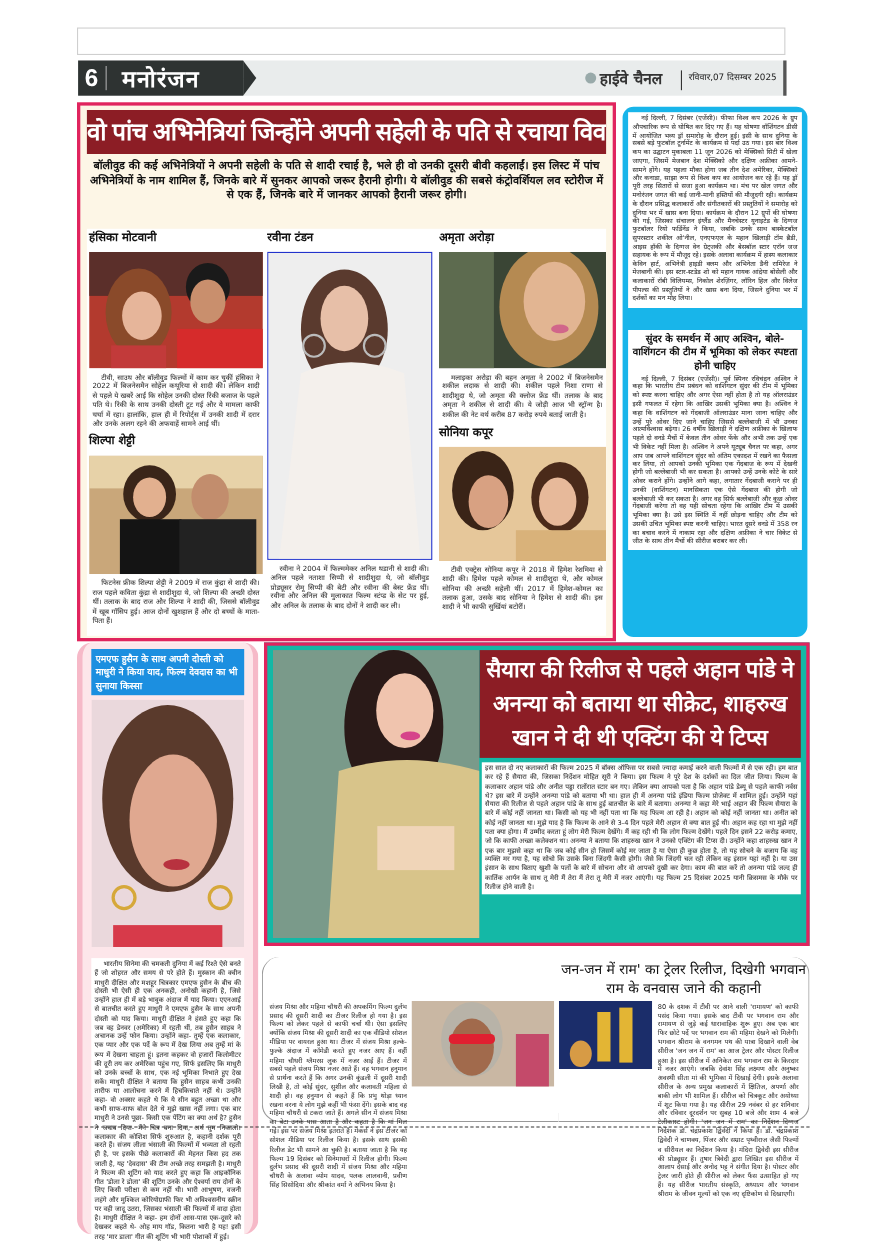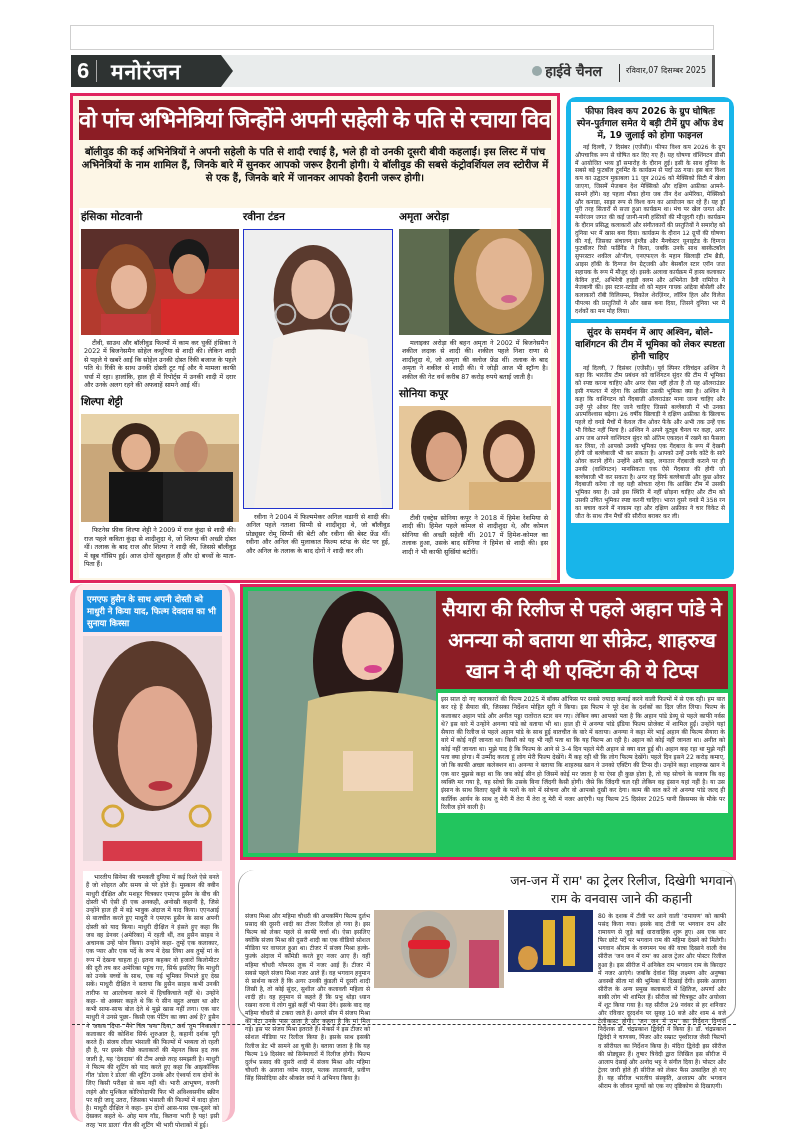--- a/index.html
+++ b/index.html
@@ -28,30 +28,30 @@
   .col-3 { left: 320px; width: 152px; }
   .name { font-size: 10.5px; font-weight: bold; height: 21px; line-height: 16px; }
   .photo { position: relative; overflow: hidden; }
   .cap { font-size: 6.4px; line-height: 8.4px; text-align: justify; padding: 4px 3px; color: #222; text-indent: 8px; }
 
   
   .sidebar { position: absolute; left: 566px; top: 97px; width: 168px; height: 482px; background: #18b5ea; border-radius: 10px; padding: 5px; }
   .sidebar .card { background: #fff; padding: 3px 4px; }
   .sidebar .card h3 { font-size: 9px; font-weight: bold; text-align: center; line-height: 12px; color: #111; margin-bottom: 3px; }
   .sidebar .card p { font-size: 5.9px; line-height: 7.8px; text-align: justify; color: #222; text-indent: 8px; }
-  .sidebar .card + .card { margin-top: 4px; }
+  .sidebar .card + .card { margin-top: 20px; }
 
   
   .madhuri { position: absolute; left: 70px; top: 584px; width: 165px; height: 538px; background: #fde6ea; border-left: 5px solid #f6b9c8; border-right: 5px solid #f6b9c8; border-radius: 14px; padding: 6px 8px; }
   .madhuri .head { background: #1c8fe0; color: #fff; font-size: 8.4px; font-weight: bold; line-height: 12px; padding: 3px 4px; text-align: left; }
   .madhuri .pic { margin-top: 4px; height: 225px; position: relative; overflow: hidden; }
   .madhuri .body { font-size: 6.1px; line-height: 8.25px; text-align: justify; margin-top: 10px; text-indent: 8px; color: #222; background: #fff; padding: 2px 3px; }
 
   
-  .saiyaara { position: absolute; left: 240px; top: 584px; width: 496px; height: 276px; border: 3px solid #e0245e; background: #22c55e; }
+  .saiyaara { position: absolute; left: 240px; top: 584px; width: 496px; height: 276px; border: 3px solid #e0245e; background: #14b8a6; }
   .saiyaara .pic { position: absolute; left: 5px; top: 4px; width: 188px; height: 262px; overflow: hidden; }
   .saiyaara .banner { position: absolute; left: 193px; top: 4px; width: 292px; height: 98px; background: #8c1d25; color: #fff; font-family: "Liberation Sans", sans-serif; font-weight: bold; font-size: 20px; text-align: center; line-height: 31px; padding-top: 3px; }
   .saiyaara .body { position: absolute; left: 195px; top: 106px; width: 290px; font-size: 6.1px; line-height: 8.3px; text-align: justify; color: #222; background: #fff; padding: 2px 3px; }
 
   .story-box { position: absolute; top: 870px; height: 150px; border: 1px solid #999; border-radius: 16px; background: #fff; }
   .story-1 { left: 238px; width: 270px; border-right: none; border-top-right-radius: 0; border-bottom-right-radius: 0; border-top: none; }
   .story-2 { left: 508px; width: 228px; border-left: none; border-top-left-radius: 0; border-bottom-left-radius: 0; border-top: none;}
   .story-box h2 { font-size: 12.6px; font-weight: normal; line-height: 18px; text-align: center; color: #111; padding-top: 2px; }
   .story-box .pic { position: absolute; overflow: hidden; }
   .story-box .body { position: absolute; font-size: 6px; line-height: 8.1px; text-align: justify; color: #222; }
@@ -149,21 +149,20 @@
           <rect x="70" y="76" width="82" height="28" fill="#d9b27a"></rect>
         </svg>
       </div>
       <div class="cap">टीवी एक्ट्रेस सोनिया कपूर ने 2018 में हिमेश रेशमिया से शादी की। हिमेश पहले कोमल से शादीशुदा थे, और कोमल सोनिया की अच्छी सहेली थीं। 2017 में हिमेश-कोमल का तलाक हुआ, उसके बाद सोनिया ने हिमेश से शादी की। इस शादी ने भी काफी सुर्खियां बटोरीं।</div>
     </div>
   </div>
 </div>
 
 <div class="sidebar">
   <div class="card">
-    <h3>फीफा विश्व कप 2026 के ग्रुप घोषितः स्पेन-पुर्तगाल समेत ये बड़ी टीमें ग्रुप ऑफ डेथ में, 19 जुलाई को होगा फाइनल</h3>
     <p>नई दिल्ली, 7 दिसंबर (एजेंसी)। फीफा विश्व कप 2026 के ग्रुप औपचारिक रूप से घोषित कर दिए गए हैं। यह घोषणा वॉशिंगटन डीसी में आयोजित भव्य ड्रॉ समारोह के दौरान हुई। इसी के साथ दुनिया के सबसे बड़े फुटबॉल टूर्नामेंट के कार्यक्रम से पर्दा उठ गया। इस बार विश्व कप का उद्घाटन मुकाबला 11 जून 2026 को मेक्सिको सिटी में खेला जाएगा, जिसमें मेजबान देश मेक्सिको और दक्षिण अफ्रीका आमने-सामने होंगे। यह पहला मौका होगा जब तीन देश अमेरिका, मेक्सिको और कनाडा, साझा रूप से विश्व कप का आयोजन कर रहे हैं। यह ड्रॉ पूरी तरह सितारों से सजा हुआ कार्यक्रम था। मंच पर खेल जगत और मनोरंजन जगत की कई जानी-मानी हस्तियों की मौजूदगी रही। कार्यक्रम के दौरान प्रसिद्ध कलाकारों और संगीतकारों की प्रस्तुतियों ने समारोह को दुनिया भर में खास बना दिया। कार्यक्रम के दौरान 12 ग्रुपों की घोषणा की गई, जिसका संचालन इंग्लैंड और मैनचेस्टर यूनाइटेड के दिग्गज फुटबॉलर रियो फर्डिनेंड ने किया, जबकि उनके साथ बास्केटबॉल सुपरस्टार शकील ओ'नील, एनएफएल के महान खिलाड़ी टॉम ब्रैडी, आइस हॉकी के दिग्गज वेन ग्रेट्जकी और बेसबॉल स्टार एरॉन जज सहायक के रूप में मौजूद रहे। इसके अलावा कार्यक्रम में हास्य कलाकार केविन हार्ट, अभिनेत्री हाइडी क्लम और अभिनेता डैनी रामिरेज ने मेजबानी की। इस स्टार-स्टडेड शो को महान गायक आंद्रेया बोसेली और कलाकारों रॉबी विलियम्स, निकोल शेरज़िंगर, लॉरिन हिल और विलेज पीपल्स की प्रस्तुतियों ने और खास बना दिया, जिसने दुनिया भर में दर्शकों का मन मोह लिया।</p>
   </div>
   <div class="card">
     <h3>सुंदर के समर्थन में आए अश्विन, बोले- वाशिंगटन की टीम में भूमिका को लेकर स्पष्टता होनी चाहिए</h3>
     <p>नई दिल्ली, 7 दिसंबर (एजेंसी)। पूर्व स्पिनर रविचंद्रन अश्विन ने कहा कि भारतीय टीम प्रबंधन को वाशिंगटन सुंदर की टीम में भूमिका को स्पष्ट करना चाहिए और अगर ऐसा नहीं होता है तो यह ऑलराउंडर इसी गफलत में रहेगा कि आखिर उसकी भूमिका क्या है। अश्विन ने कहा कि वाशिंगटन को गेंदबाजी ऑलराउंडर माना जाना चाहिए और उन्हें पूरे ओवर दिए जाने चाहिए जिससे बल्लेबाजी में भी उनका आत्मविश्वास बढ़ेगा। 26 वर्षीय खिलाड़ी ने दक्षिण अफ्रीका के खिलाफ पहले दो वनडे मैचों में केवल तीन ओवर फेंके और अभी तक उन्हें एक भी विकेट नहीं मिला है। अश्विन ने अपने यूट्यूब चैनल पर कहा, अगर आप जब आपने वाशिंगटन सुंदर को अंतिम एकादश में रखने का फैसला कर लिया, तो आपको उनकी भूमिका एक गेंदबाज के रूप में देखनी होगी जो बल्लेबाजी भी कर सकता है। आपको उन्हें उनके कोटे के सारे ओवर कराने होंगे। उन्होंने आगे कहा, लगातार गेंदबाजी कराने पर ही उनकी (वाशिंगटन) मानसिकता एक ऐसे गेंदबाज की होगी जो बल्लेबाजी भी कर सकता है। अगर वह सिर्फ बल्लेबाजी और कुछ ओवर गेंदबाजी करेगा तो वह यही सोचता रहेगा कि आखिर टीम में उसकी भूमिका क्या है। उसे इस स्थिति में नहीं छोड़ना चाहिए और टीम को उसकी उचित भूमिका स्पष्ट करनी चाहिए। भारत दूसरे वनडे में 358 रन का बचाव करने में नाकाम रहा और दक्षिण अफ्रीका ने चार विकेट से जीत के साथ तीन मैचों की सीरीज बराबर कर ली।</p>
   </div>
 </div>
 
 <div class="madhuri">
   <div class="head">एमएफ हुसैन के साथ अपनी दोस्ती को माधुरी ने किया याद, फिल्म देवदास का भी सुनाया किस्सा</div>

